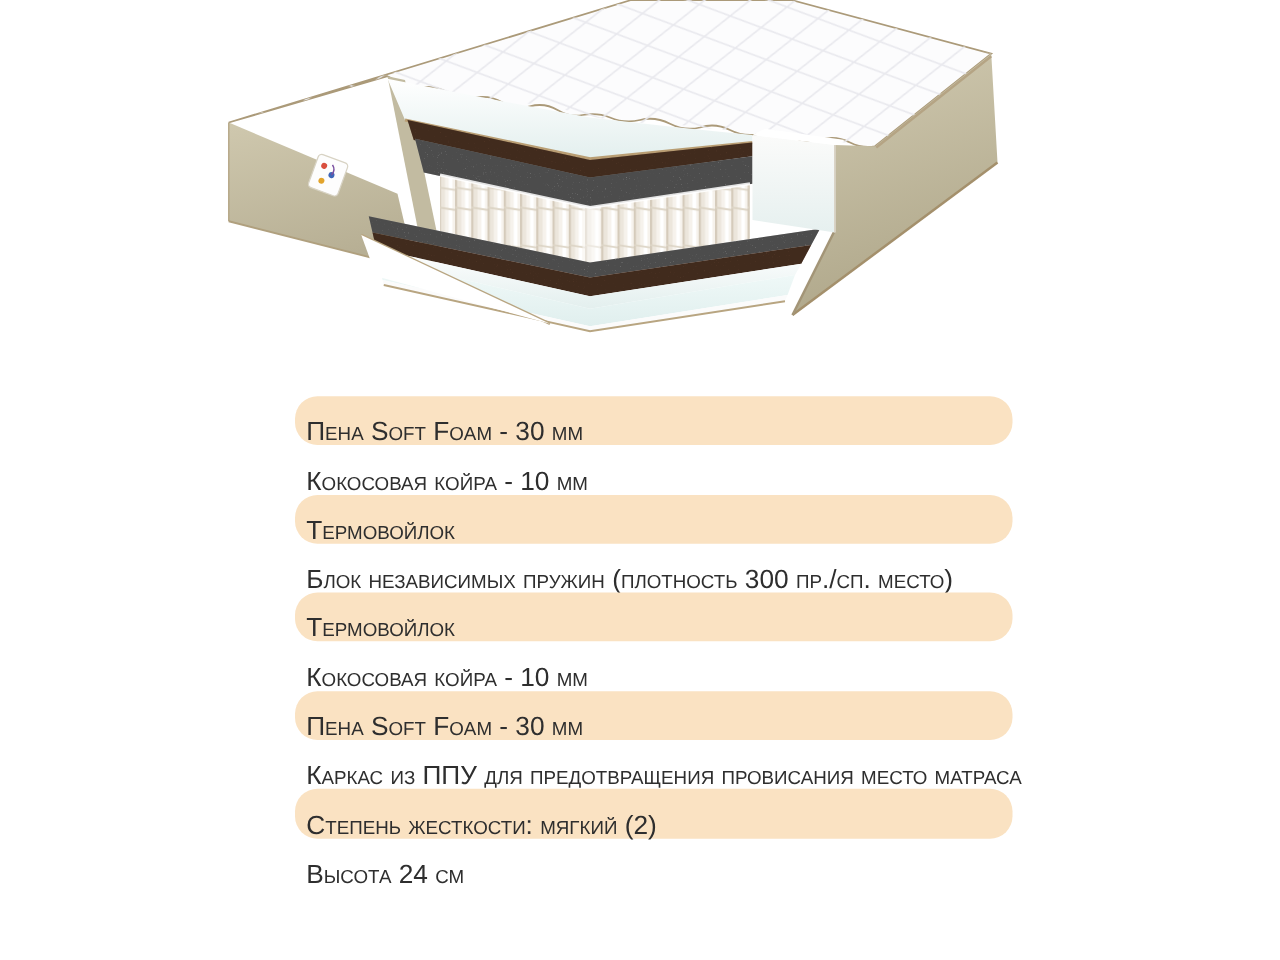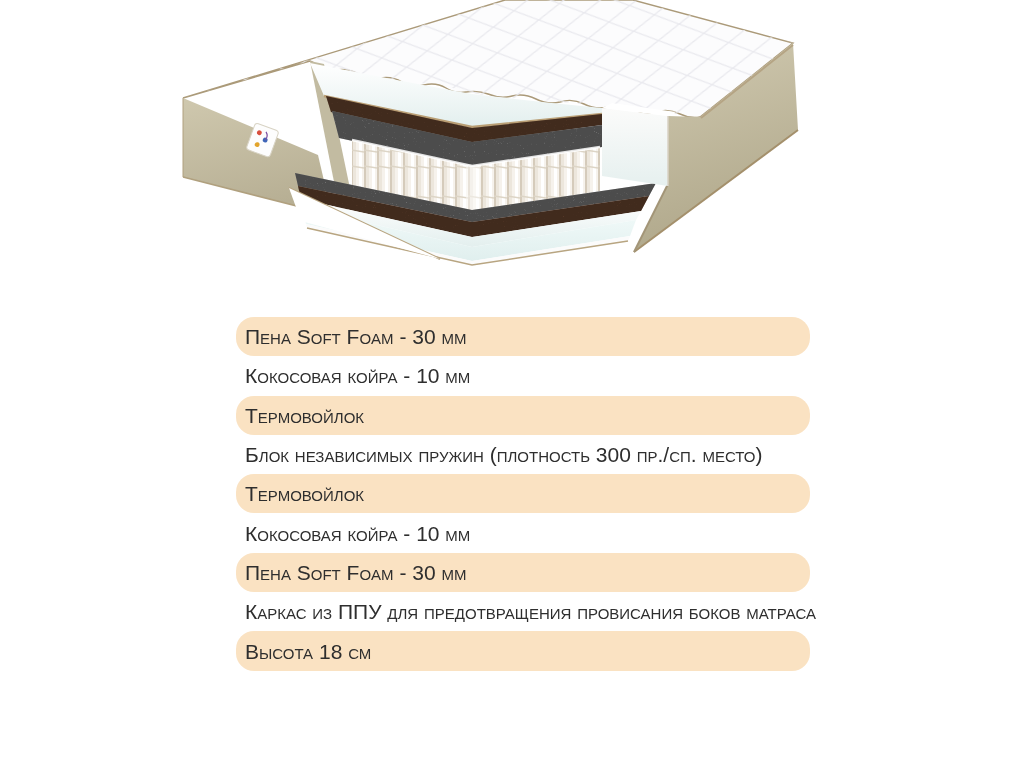--- a/index.html
+++ b/index.html
@@ -2,21 +2,21 @@
 <html style="--peach: #fae2c2; --rowtext: #2e2e2e;"><head>
 <meta charset="utf-8">
 <style>
   html,body{margin:0;padding:0;background:#ffffff;width:1024px;height:768px;overflow:hidden;
     font-family:"Liberation Sans", sans-serif;}
   .page{position:relative;width:1024px;height:768px;background:#fff;}
 
   .illu{position:absolute;left:170px;top:0;width:660px;height:268px;}
 
   .layers{position:absolute;left:236px;top:317px;width:574px;display:flex;flex-direction:column;}
-  .layer-row{height:39.3px;display:flex;align-items:center;padding-left:9px;box-sizing:border-box;border-radius:18px;}
+  .layer-row{height:39.3px;display:flex;align-items:flex-end;padding-left:9px;box-sizing:border-box;border-radius:18px;}
   .layer-row:nth-child(odd){background:var(--peach,#fae2c2);}
   .layer-row span{
     font-size:21px;line-height:1;color:var(--rowtext,#2e2e2e);
     font-variant:small-caps;letter-spacing:0px;white-space:nowrap;}
 </style>
 </head>
 <body>
 
 <div class="page">
 
@@ -166,20 +166,23 @@
     <div class="layer-row">
       <span>Термовойлок</span>
     </div>
     <div class="layer-row">
       <span>Кокосовая койра - 10 мм</span>
     </div>
     <div class="layer-row">
       <span>Пена Soft Foam - 30 мм</span>
     </div>
     <div class="layer-row">
-      <span>Каркас из ППУ для предотвращения провисания боков матраса</span>
+      <span>Каркас из ППУ для предотвращения провисания место матраса</span>
     </div>
     <div class="layer-row">
-      <span>Высота 18 см</span>
+      <span>Степень жесткости: мягкий (2)</span>
+    </div>
+    <div class="layer-row">
+      <span>Высота 24 см</span>
     </div>
   </section>
 
 </div>
 
 </body></html>

